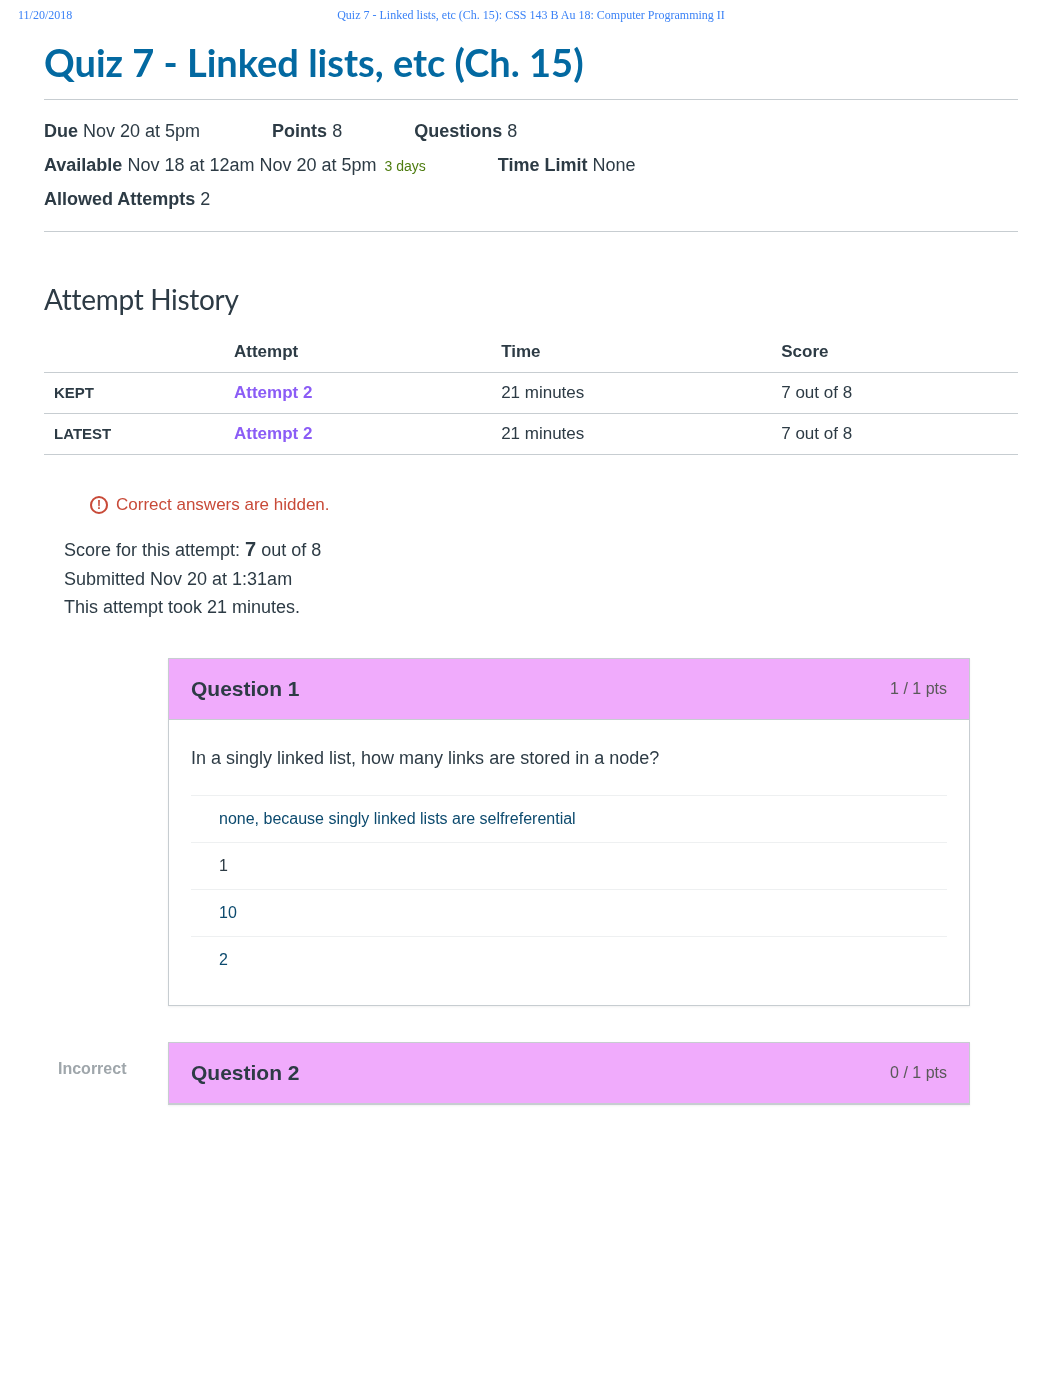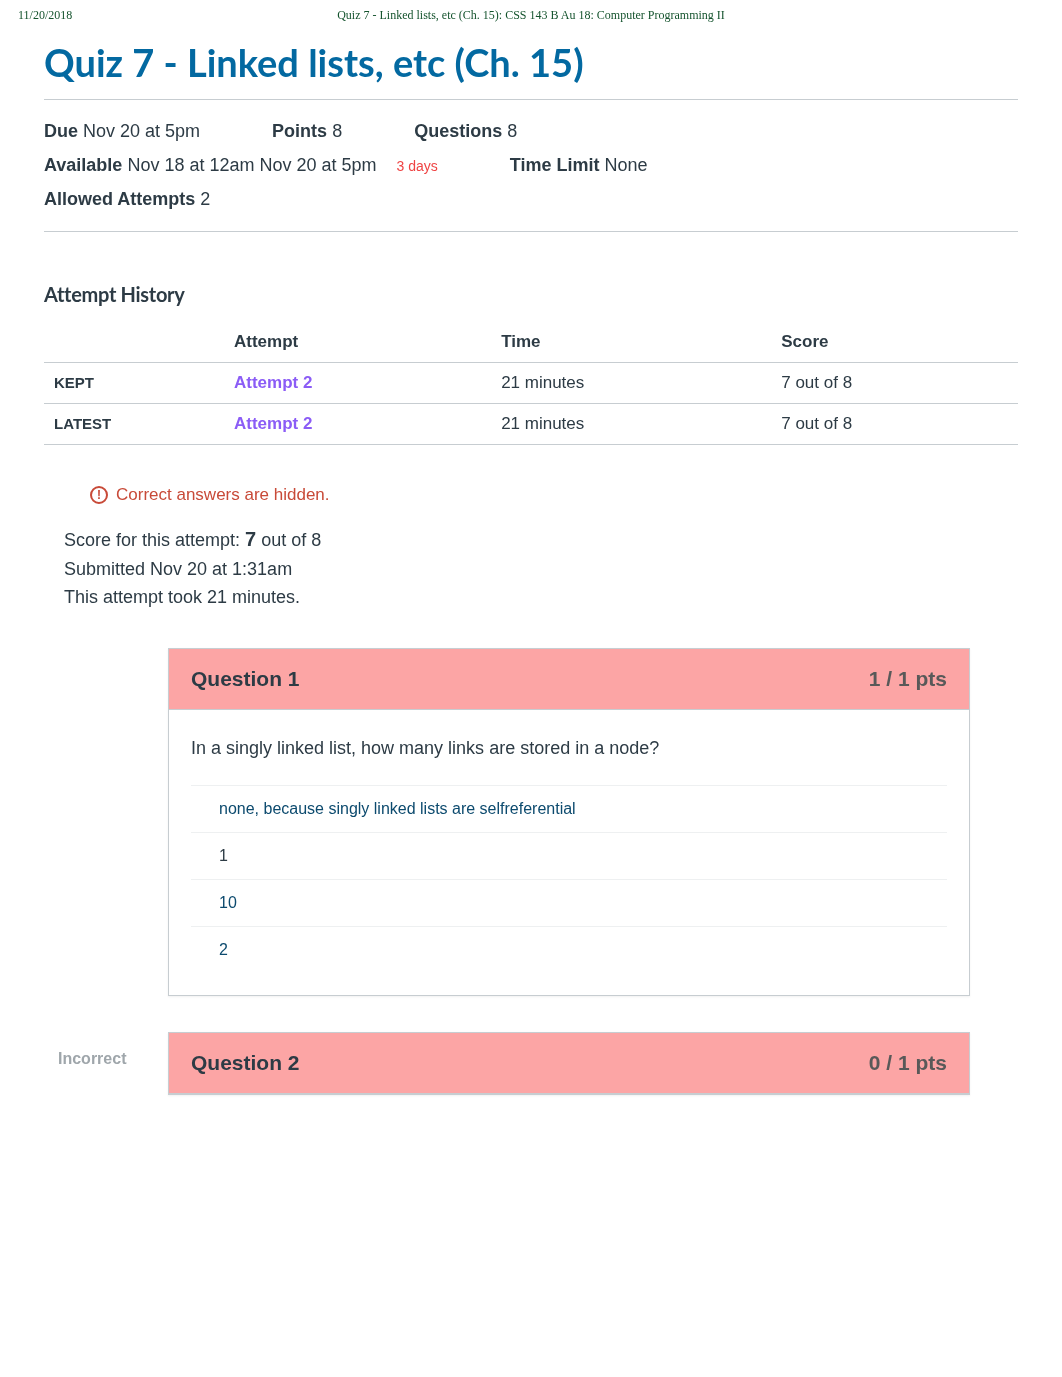--- a/index.html
+++ b/index.html
@@ -8,21 +8,21 @@
     font-family: "Helvetica Neue", Helvetica, Arial, sans-serif;
     color: #2d3b45;
     background: #fff;
   }
   .print-header {
     display: flex;
     justify-content: space-between;
     font-size: 12px;
     font-family: "Times New Roman", serif;
     padding: 8px 18px 6px 18px;
-    color: #14532d;
+    color: #3b82f6;
   }
   .print-header .center { text-align: center; flex: 1; }
   .print-header .left { width: 120px; text-align: left; }
   .print-header .right { width: 120px; }
   .page {
     padding: 0 44px 30px 44px;
   }
   h1.title {
     font-family: "Lato","Helvetica Neue",sans-serif;
     font-weight: 700;
@@ -33,25 +33,25 @@
   .meta-bar {
     border-top: 1px solid #c7cdd1;
     border-bottom: 1px solid #c7cdd1;
     padding: 14px 0 14px 0;
     font-size: 18px;
     line-height: 1.9;
   }
   .meta-bar .row1, .meta-bar .row2, .meta-bar .row3 { display: flex; gap: 72px; flex-wrap: wrap;}
   .meta-bar strong { font-weight: 700; }
   .meta-bar .chunk { white-space: nowrap; }
-  .avail-sub { font-size: 14px; color: #ef4444; margin-left: 20px;}
+  .avail-sub { font-size: 14px; color: #4d7c0f; margin-left: 8px;}
   h2.section {
     font-family: "Lato","Helvetica Neue",sans-serif;
-    font-weight: 700;
-    font-size: 20px;
+    font-weight: 400;
+    font-size: 28px;
     margin: 50px 0 16px 0;
     letter-spacing: -0.3px;
   }
   table.history {
     width: 100%;
     border-collapse: collapse;
     font-size: 17px;
   }
   table.history th {
     text-align: left;
@@ -108,25 +108,25 @@
     border: 1px solid #c7cdd1;
     box-shadow: 0 1px 2px rgba(0,0,0,0.06);
     margin-right: 48px;
   }
   .q-header {
     display: flex;
     justify-content: space-between;
     align-items: center;
     padding: 18px 22px;
     border-bottom: 1px solid #c7cdd1;
-    background: #fca5a5;
+    background: #f0abfc;
     text-align: right;
   }
   .q-header .q-title { font-weight: 700; font-size: 21px; }
-  .q-header .q-pts { font-weight: 700; font-size: 21px; color: #595959;}
+  .q-header .q-pts { font-weight: 400; font-size: 16px; color: #595959;}
   .q-body {
     padding: 28px 22px 22px 22px;
     font-size: 18px;
   }
   .answers { margin-top: 26px; }
   .answer {
     padding: 14px 8px 14px 28px;
     border-top: 1px solid #eef0f1;
     font-size: 16px;
     color: #0c4a6e;

